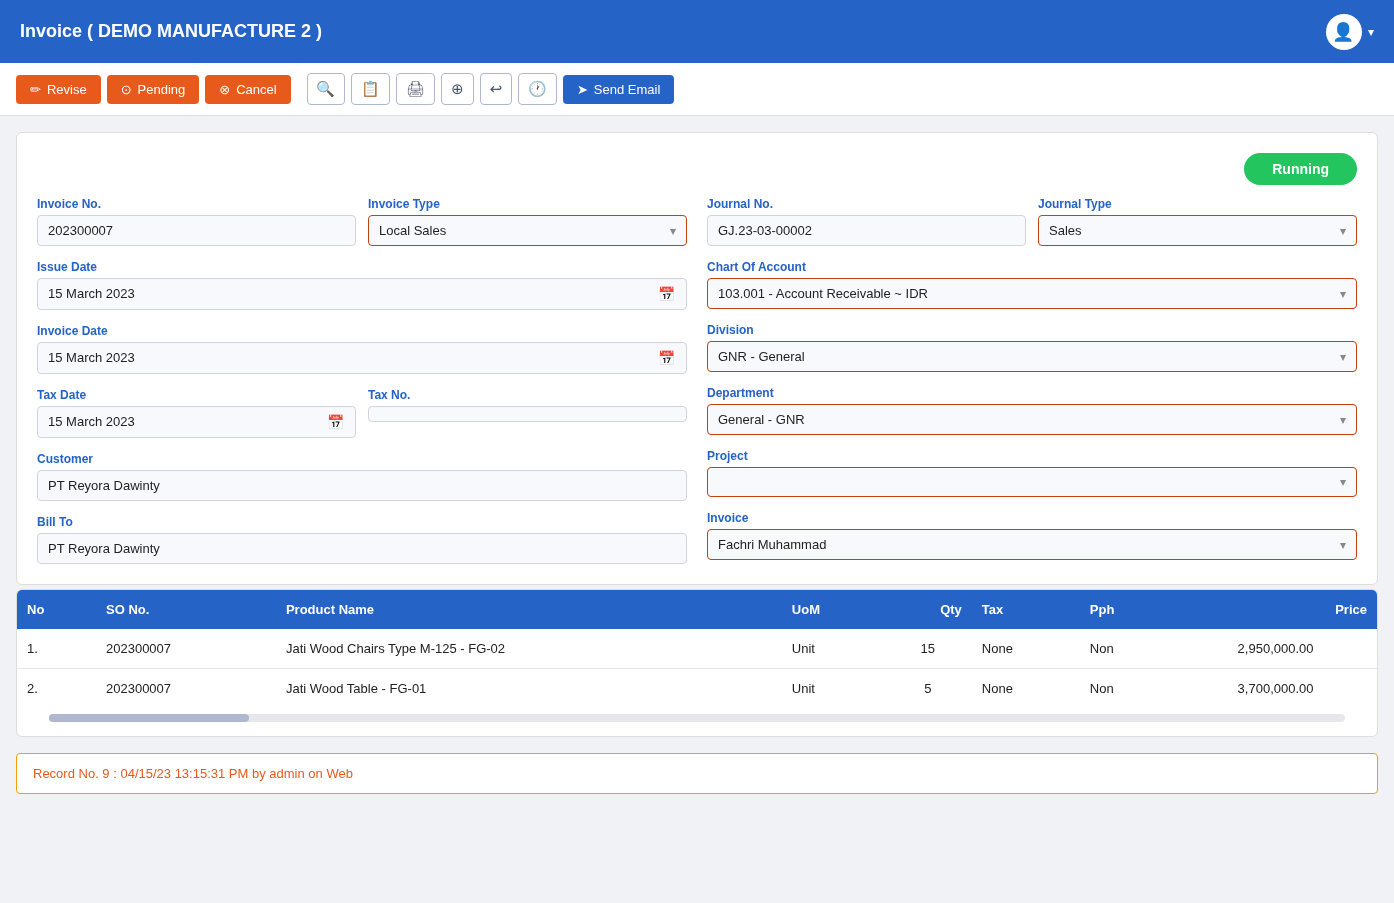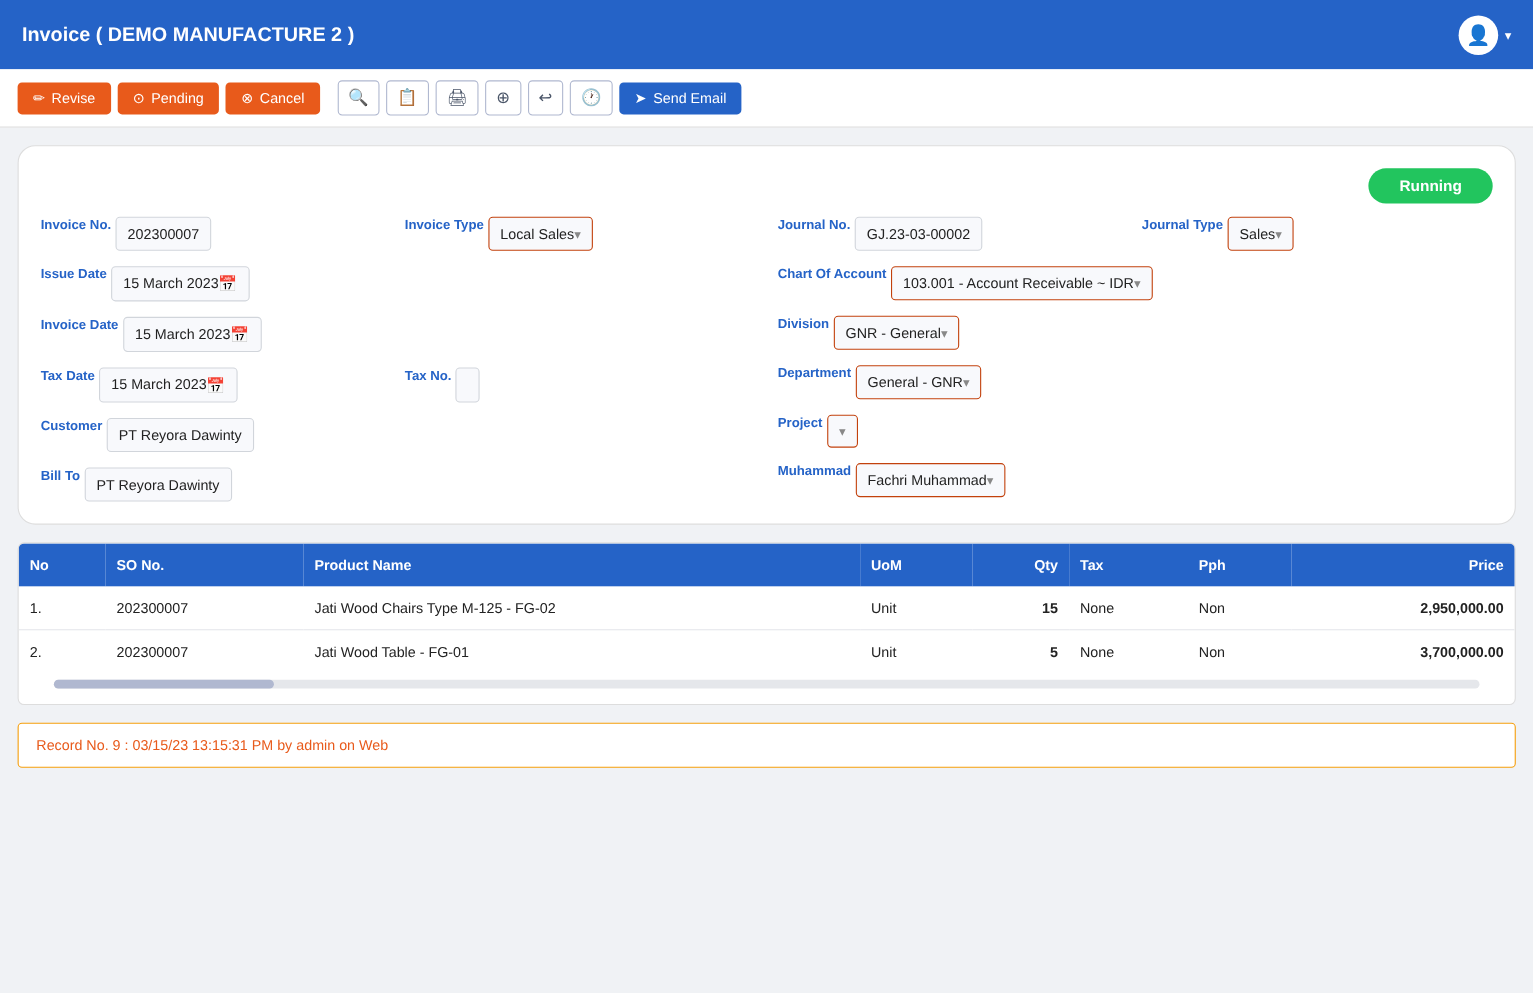--- a/index.html
+++ b/index.html
@@ -75,23 +75,23 @@
     }
     .toolbar-divider { width: 4px; }
 
     
     .main { padding: 16px; }
 
     
     .card {
       background: white;
       border: 1px solid #ddd;
-      border-radius: 16px;
+      border-radius: 6px;
       padding: 20px;
-      margin-bottom: 16px;
+      margin-bottom: 4px;
     }
 
     
     .running-badge-wrap { display: flex; justify-content: flex-end; margin-bottom: 12px; }
     .running-badge {
       background: #22c55e;
       color: white;
       font-weight: bold;
       font-size: 14px;
       padding: 8px 28px;
@@ -100,21 +100,21 @@
 
     
     .form-grid {
       display: grid;
       grid-template-columns: 1fr 1fr;
       gap: 20px;
     }
 
     .form-section { display: flex; flex-direction: column; gap: 14px; }
 
-    .form-group { display: flex; flex-direction: row; gap: 4px; }
+    .form-group { display: flex; flex-direction: column; gap: 4px; }
     .form-group label {
       font-size: 12px;
       color: #2563c7;
       font-weight: 600;
     }
     .form-control {
       border: 1px solid #d1d5db;
       border-radius: 4px;
       padding: 7px 10px;
       font-size: 13px;
@@ -158,21 +158,21 @@
     thead th {
       padding: 12px 10px;
       text-align: left;
       font-size: 13px;
       font-weight: 600;
     }
     thead th.right { text-align: right; }
     tbody tr { border-bottom: 1px solid #e5e7eb; }
     tbody tr:last-child { border-bottom: none; }
     tbody td { padding: 12px 10px; font-size: 13px; color: #222; }
-    tbody td.right { text-align: right; font-weight: bold; }
+    tbody td.right { text-align: center; }
 
     
     .scrollbar-row { height: 8px; background: #e5e7eb; border-radius: 4px; margin: 0 16px 8px; }
     .scrollbar-thumb { width: 200px; height: 8px; background: #b0b8d0; border-radius: 4px; }
 
     
     .record-info {
       border: 1px solid #f59e0b;
       border-radius: 4px;
       padding: 12px 16px;
@@ -341,21 +341,21 @@
 
         <div class="form-group">
           <label>Project</label>
           <div class="form-control-select">
             <span></span>
             <span class="chevron-down">▾</span>
           </div>
         </div>
 
         <div class="form-group">
-          <label>Muhammad</label>
+          <label>Invoice</label>
           <div class="form-control-select">
             <span>Fachri Muhammad</span>
             <span class="chevron-down">▾</span>
           </div>
         </div>
       </div>
     </div>
   </div>
 
   <div class="table-card">
@@ -396,16 +396,16 @@
         </tbody>
     </table>
     <div style="padding: 6px 16px 6px;">
       <div class="scrollbar-row">
         <div class="scrollbar-thumb"></div>
       </div>
     </div>
   </div>
 
   <div class="record-info">
-    <span>Record No. 9 : 03/15/23 13:15:31 PM by admin on Web</span>
+    <span>Record No. 9 : 04/15/23 13:15:31 PM by admin on Web</span>
   </div>
 
 </div>
 
 </body></html>

